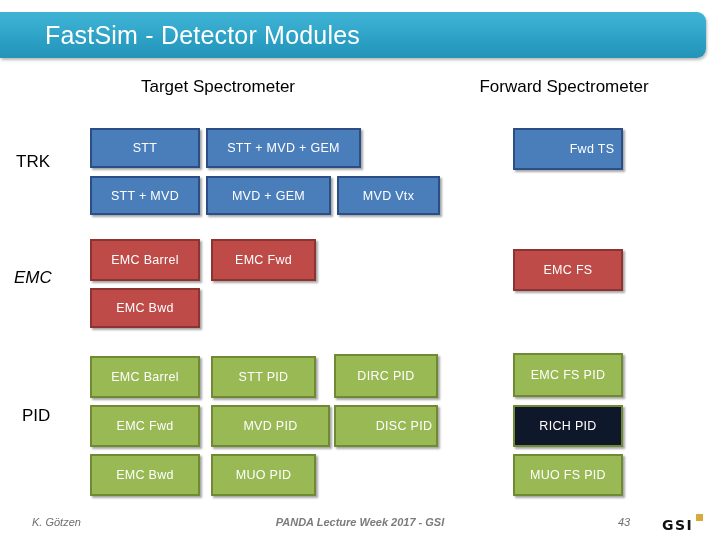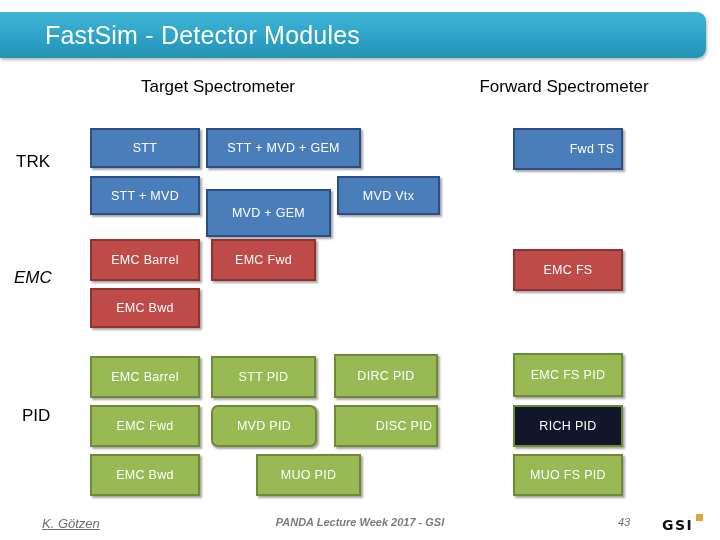--- a/index.html
+++ b/index.html
@@ -85,27 +85,26 @@
     border: 2px solid #8d3432;
   }
   .module-box.pid {
     background: #98b954;
     border: 2px solid #6f8a33;
   }
 
   
   #footer-author {
     position: absolute;
-    left: 42px;
+    left: 32px;
     top: 516px;
-    font-size: 13px;
+    font-size: 11px;
     font-style: italic;
     color: #6e6e6e;
     white-space: nowrap;
-    text-decoration: underline;
   }
   #footer-center {
     position: absolute;
     left: 0;
     top: 516px;
     width: 720px;
     text-align: center;
     font-size: 11px;
     font-style: italic;
     font-weight: bold;
@@ -169,21 +168,21 @@
     </div>
     <div class="module-box trk" style="left: 206px; top: 128px; width: 155px; height: 40px; background: rgb(74, 126, 187); border-color: rgb(43, 79, 133);">
       <span>STT + MVD + GEM</span>
     </div>
     <div class="module-box trk" style="left: 513px; top: 128px; width: 110px; height: 42px; background: rgb(74, 126, 187); border-color: rgb(43, 79, 133); padding-left: 48px;">
       <span>Fwd TS</span>
     </div>
     <div class="module-box trk" style="left: 90px; top: 176px; width: 110px; height: 39px; background: rgb(74, 126, 187); border-color: rgb(43, 79, 133);">
       <span>STT + MVD</span>
     </div>
-    <div class="module-box trk" style="left: 206px; top: 176px; width: 125px; height: 48px; background: rgb(74, 126, 187); border-color: rgb(43, 79, 133); margin-top: 13px;">
+    <div class="module-box trk" style="left: 206px; top: 176px; width: 125px; height: 39px; background: rgb(74, 126, 187); border-color: rgb(43, 79, 133);">
       <span>MVD + GEM</span>
     </div>
     <div class="module-box trk" style="left: 337px; top: 176px; width: 103px; height: 39px; background: rgb(74, 126, 187); border-color: rgb(43, 79, 133);">
       <span>MVD Vtx</span>
     </div>
     <div class="module-box emc" style="left: 90px; top: 239px; width: 110px; height: 42px; background: rgb(190, 75, 72); border-color: rgb(141, 52, 50);">
       <span>EMC Barrel</span>
     </div>
     <div class="module-box emc" style="left: 211px; top: 239px; width: 105px; height: 42px; background: rgb(190, 75, 72); border-color: rgb(141, 52, 50);">
       <span>EMC Fwd</span>
@@ -202,33 +201,33 @@
     </div>
     <div class="module-box pid" style="left: 334px; top: 354px; width: 104px; height: 44px; background: rgb(152, 185, 84); border-color: rgb(111, 138, 51);">
       <span>DIRC PID</span>
     </div>
     <div class="module-box pid" style="left: 513px; top: 353px; width: 110px; height: 44px; background: rgb(152, 185, 84); border-color: rgb(111, 138, 51);">
       <span>EMC FS PID</span>
     </div>
     <div class="module-box pid" style="left: 90px; top: 405px; width: 110px; height: 42px; background: rgb(152, 185, 84); border-color: rgb(111, 138, 51);">
       <span>EMC Fwd</span>
     </div>
-    <div class="module-box pid" style="left: 211px; top: 405px; width: 106px; height: 42px; background: rgb(152, 185, 84); border-color: rgb(111, 138, 51); border-radius: 7px;">
+    <div class="module-box pid" style="left: 211px; top: 405px; width: 119px; height: 42px; background: rgb(152, 185, 84); border-color: rgb(111, 138, 51);">
       <span>MVD PID</span>
     </div>
     <div class="module-box pid" style="left: 334px; top: 405px; width: 104px; height: 42px; background: rgb(152, 185, 84); border-color: rgb(111, 138, 51); padding-left: 36px;">
       <span>DISC PID</span>
     </div>
     <div class="module-box pid" style="left: 513px; top: 405px; width: 110px; height: 42px; background: #0f172a; border-color: rgb(111, 138, 51);">
       <span>RICH PID</span>
     </div>
     <div class="module-box pid" style="left: 90px; top: 454px; width: 110px; height: 42px; background: rgb(152, 185, 84); border-color: rgb(111, 138, 51);">
       <span>EMC Bwd</span>
     </div>
-    <div class="module-box pid" style="left: 211px; top: 454px; width: 105px; height: 42px; background: rgb(152, 185, 84); border-color: rgb(111, 138, 51); margin-left: 45px;">
+    <div class="module-box pid" style="left: 211px; top: 454px; width: 105px; height: 42px; background: rgb(152, 185, 84); border-color: rgb(111, 138, 51);">
       <span>MUO PID</span>
     </div>
     <div class="module-box pid" style="left: 513px; top: 454px; width: 110px; height: 42px; background: rgb(152, 185, 84); border-color: rgb(111, 138, 51);">
       <span>MUO FS PID</span>
     </div>
   </div>
 
 <div id="footer-author">K. Götzen</div>
 <div id="footer-center">PANDA Lecture Week 2017 - GSI</div>
 <div id="footer-page">43</div>

